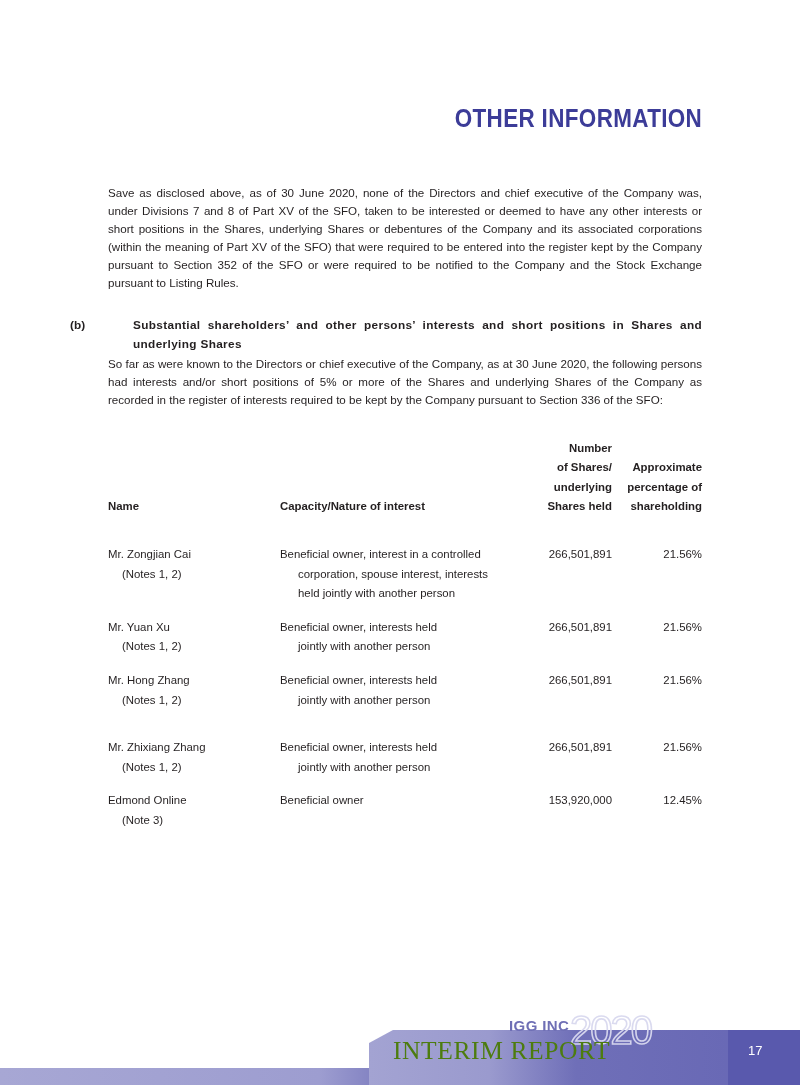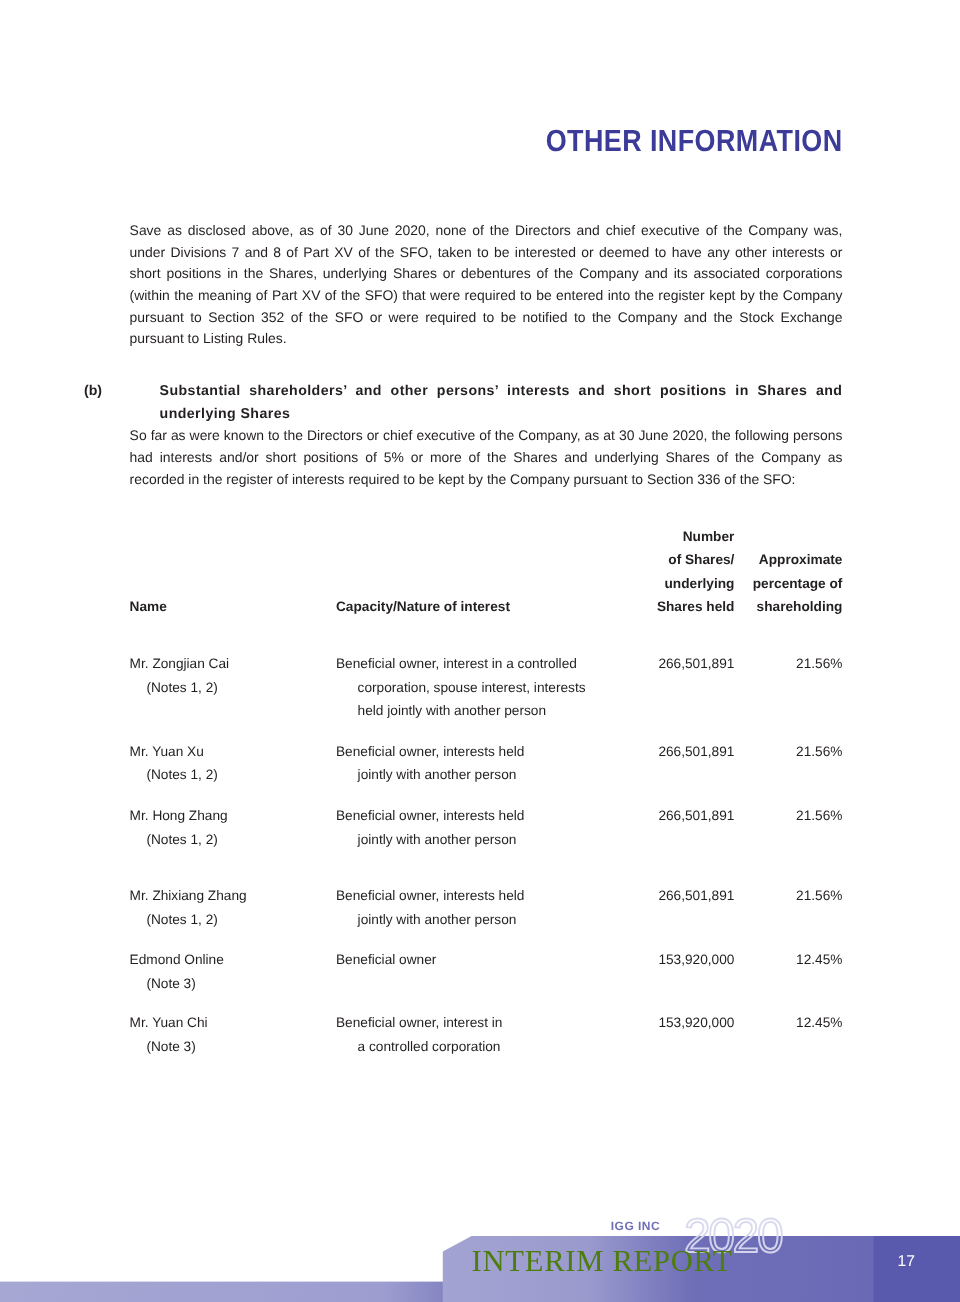--- a/index.html
+++ b/index.html
@@ -128,21 +128,21 @@
     bottom: 0;
     width: 800px;
     height: 75px;
   }
   .footer svg { display: block; }
 
   .footer-igg {
     position: absolute;
     left: 509px;
     top: 7px;
-    font-size: 10px;
+    font-size: 15px;
     font-weight: 600;
     letter-spacing: 0.4px;
     color: #6f6fb5;
     font-family: "Liberation Sans Narrow", "Liberation Sans", sans-serif;
     white-space: nowrap;
   }
   .footer-interim {
     position: absolute;
     left: 393px;
     top: 26px;
@@ -298,32 +298,20 @@
           </td>
           <td class="cap-cell">
             <span class="cap-line">Beneficial owner</span>
           </td>
           <td class="num-cell">153,920,000</td>
           <td class="pct-cell">12.45%</td>
         </tr>
         <tr class="spacer">
           <td colspan="4"></td>
         </tr>
-        <tr class="row">
-          <td class="name-cell">
-            <span class="name-main">Mr. Yuan Chi</span>
-            <span class="name-note">(Note 3)</span>
-          </td>
-          <td class="cap-cell">
-            <span class="cap-line">Beneficial owner, interest in</span>
-            <span class="cap-line indent">a controlled corporation</span>
-          </td>
-          <td class="num-cell">153,920,000</td>
-          <td class="pct-cell">12.45%</td>
-        </tr>
       </tbody>
   </table>
 </div>
 
 <div class="footer">
   <svg width="800" height="75" viewBox="0 0 800 75" xmlns="http://www.w3.org/2000/svg">
     <defs>
       <linearGradient id="bandGrad" x1="0" y1="0" x2="1" y2="0">
         <stop offset="0%" stop-color="#a3a3d2"></stop>
         <stop offset="28%" stop-color="#9a9ace"></stop>

